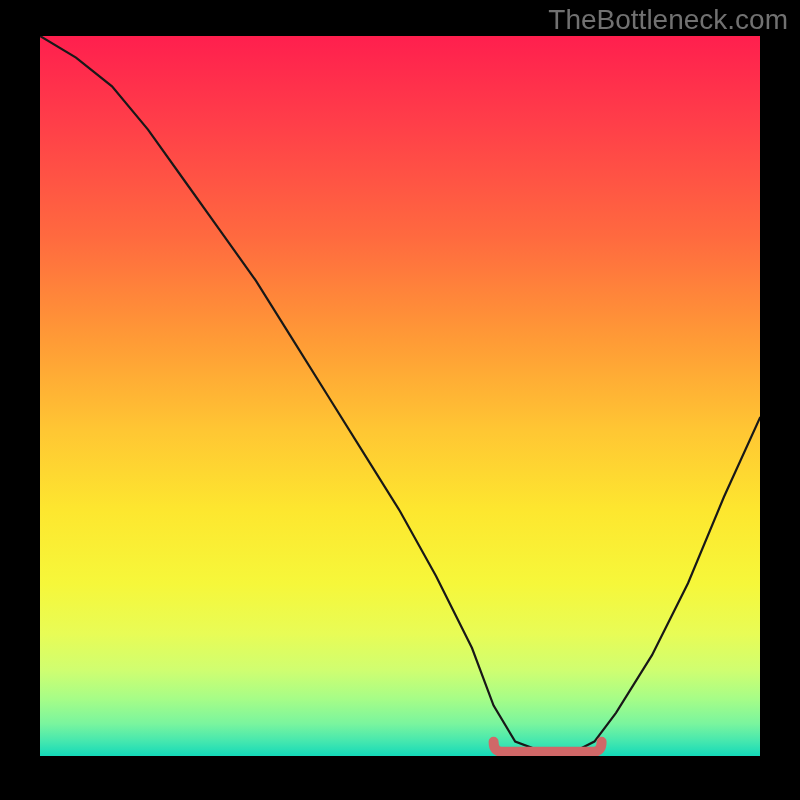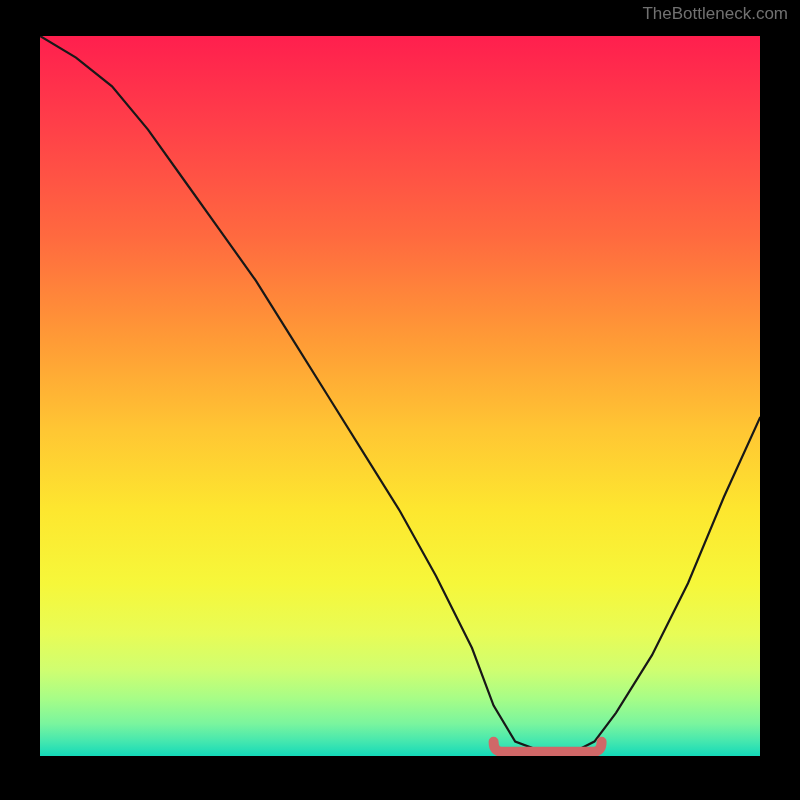--- a/index.html
+++ b/index.html
@@ -13,21 +13,21 @@
   .container {
     position: relative;
     width: 800px;
     height: 800px;
   }
   .watermark {
     position: absolute;
     top: 4px;
     right: 12px;
     font-family: Arial, Helvetica, sans-serif;
-    font-size: 17px;
+    font-size: 28px;
     font-weight: 400;
     color: #717171;
     letter-spacing: 0px;
     z-index: 3;
   }
   .plot-area {
     position: absolute;
     left: 40px;
     top: 36px;
     width: 720px;

